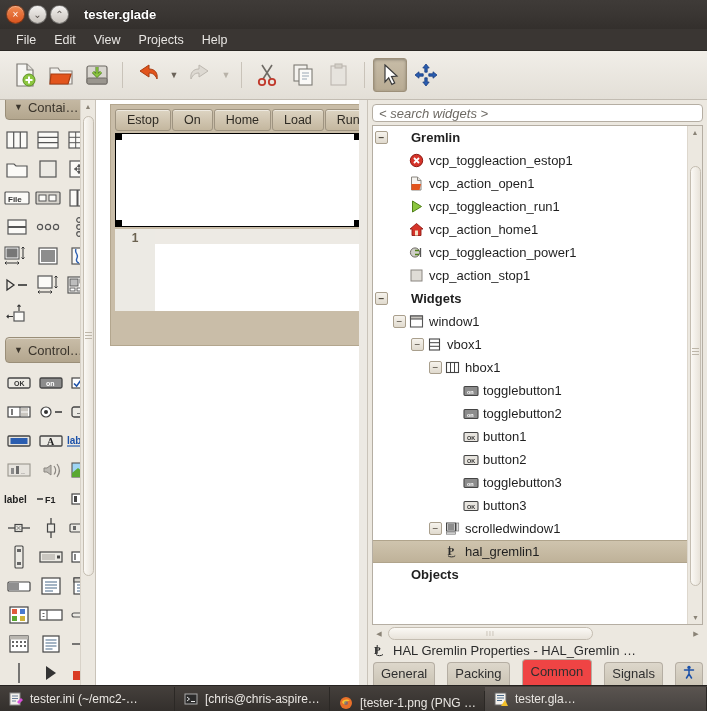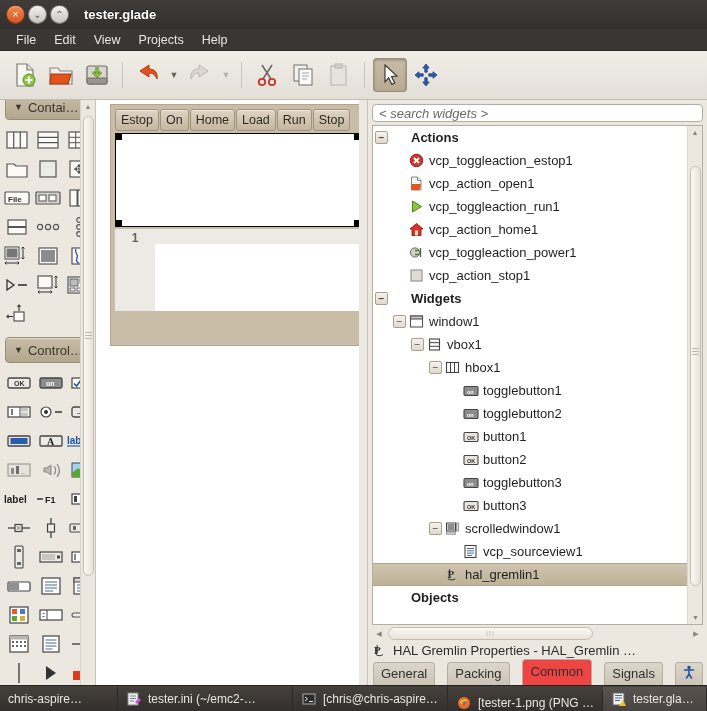--- a/index.html
+++ b/index.html
@@ -87,21 +87,21 @@
   
   #canvas { flex:1; background:#ffffff; position:relative; overflow:hidden; }
   #design-window {
     position:absolute; left:14px; top:4px; width:256px; height:242px;
     background:#c9bda8; border:1px solid #b3a68e; padding:4px;
   }
   #hbox-row { display:flex; }
   .dbtn {
     background:linear-gradient(to bottom,#ddd4c2,#c4b79f);
     border:1px solid #9f9481; border-radius:3px;
-    padding:3px 5px; font-size:12.5px; color:#2f2b24; margin-right:1px;
+    padding:3px 11px; font-size:12.5px; color:#2f2b24; margin-right:1px;
     box-shadow:inset 0 1px 0 rgba(255,255,255,.5);
   }
   #gremlin-area { position:relative; margin-top:2px; height:94px; background:#fff;
                   border:1px solid #000; }
   .handle { position:absolute; width:7px; height:7px; background:#000; }
   #sourcewin { margin-top:2px; height:82px; background:#fff; display:flex; }
   #gutter { width:40px; background:#eceae4; padding:2px 0 0 0; text-align:center;
             font-size:12px; font-weight:bold; color:#6b6250; }
   #srctext { flex:1; background:#fff; }
   #srctext .curline { height:15px; background:#edeae4; }
@@ -707,21 +707,21 @@
   <div id="right">
 
     <div id="searchbox">&lt; search widgets &gt;</div>
 
     <div id="tree-wrap">
       <div id="tree">
           <div class="trow group">
             <span style="display: inline-block; width: 0px; flex: 0 0 auto;"></span>
             <span class="exp">−</span>
             <span class="ticon"></span>
-            <span class="tlabel">Actions</span>
+            <span class="tlabel">Gremlin</span>
           </div>
           <div class="trow">
             <span style="display: inline-block; width: 18px; flex: 0 0 auto;"></span>
             <span style="width: 13px; flex: 0 0 auto;"></span>
             <span class="ticon">
               <svg width="15" height="15" viewBox="0 0 15 15">
                 <circle cx="7.5" cy="7.5" r="6.2" fill="#d6342a" stroke="#8e1b14" stroke-width="1"></circle>
                 <path d="M5 5l5 5M10 5l-5 5" stroke="#fff" stroke-width="1.8"></path>
               </svg>
             </span>
@@ -892,33 +892,20 @@
             <span class="exp">−</span>
             <span class="ticon">
               <svg width="15" height="15" viewBox="0 0 15 15">
                 <rect x="1.5" y="2" width="9" height="8" fill="#fff" stroke="#444" stroke-width="1"></rect>
                 <rect x="2.5" y="3" width="7" height="6" fill="#8d8d8d"></rect>
                 <rect x="11.5" y="2" width="2.2" height="8" fill="#ddd" stroke="#777" stroke-width=".7"></rect>
                 <rect x="1.5" y="11" width="9" height="2.2" fill="#ddd" stroke="#777" stroke-width=".7"></rect>
               </svg>
             </span>
             <span class="tlabel">scrolledwindow1</span>
-          </div>
-          <div class="trow">
-            <span style="display: inline-block; width: 72px; flex: 0 0 auto;"></span>
-            <span style="width: 13px; flex: 0 0 auto;"></span>
-            <span class="ticon">
-              <svg width="15" height="15" viewBox="0 0 15 15">
-                <rect x="2" y="1.5" width="11" height="12" fill="#fff" stroke="#444" stroke-width="1.1"></rect>
-                <g stroke="#4a6a8a" stroke-width="1">
-                  <path d="M4 4.5h7M4 6.8h7M4 9.1h7M4 11.4h5"></path>
-                </g>
-              </svg>
-            </span>
-            <span class="tlabel">vcp_sourceview1</span>
           </div>
           <div class="trow sel">
             <span style="display: inline-block; width: 54px; flex: 0 0 auto;"></span>
             <span style="width: 13px; flex: 0 0 auto;"></span>
             <span class="ticon">
               <svg width="15" height="15" viewBox="0 0 15 15">
                 <text x="2.5" y="11" font-family="Liberation Serif" font-size="11" font-weight="bold" fill="#2b2b2b">P</text>
                 <path d="M3 11.8c1.8 1.5 5.4 1.5 7.2 0" stroke="#2b2b2b" stroke-width="1" fill="none"></path>
                 <path d="M4.6 2.2v8.6" stroke="#2b2b2b" stroke-width="1"></path>
               </svg>
@@ -976,23 +963,20 @@
             <circle cx="7" cy="2.4" r="1.7" fill="#1b50a8"></circle>
             <path d="M2.5 5h9M7 4.5v4.5M7 9l-2.5 4M7 9l2.5 4" stroke="#1b50a8" stroke-width="1.5" fill="none" stroke-linecap="round"></path>
           </svg>
         </span>
       </div>
     </div>
   </div>
 </div>
 
 <div id="taskbar">
-  <div class="task" style="width:118px;">
-    <span>chris-aspire…</span>
-  </div>
   <div class="task" style="width:175px;">
     <span class="tk">
       <svg width="14" height="14" viewBox="0 0 14 14">
           <rect x="1" y="1" width="10" height="12" fill="#f2f0ec" stroke="#888" stroke-width="1"></rect>
           <path d="M3 4h6M3 6.5h6M3 9h4" stroke="#6a7f99" stroke-width="1"></path>
           <path d="M8 10l4-4 2 2-4 4z" fill="#d94fd9"></path>
         </svg>
     </span>
     <span>tester.ini (~/emc2-…</span>
   </div>

